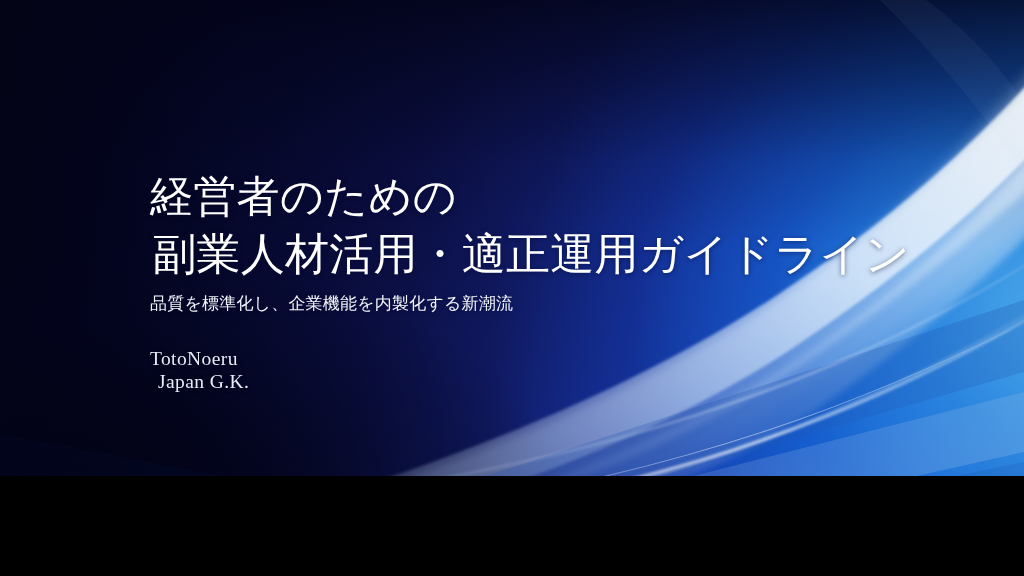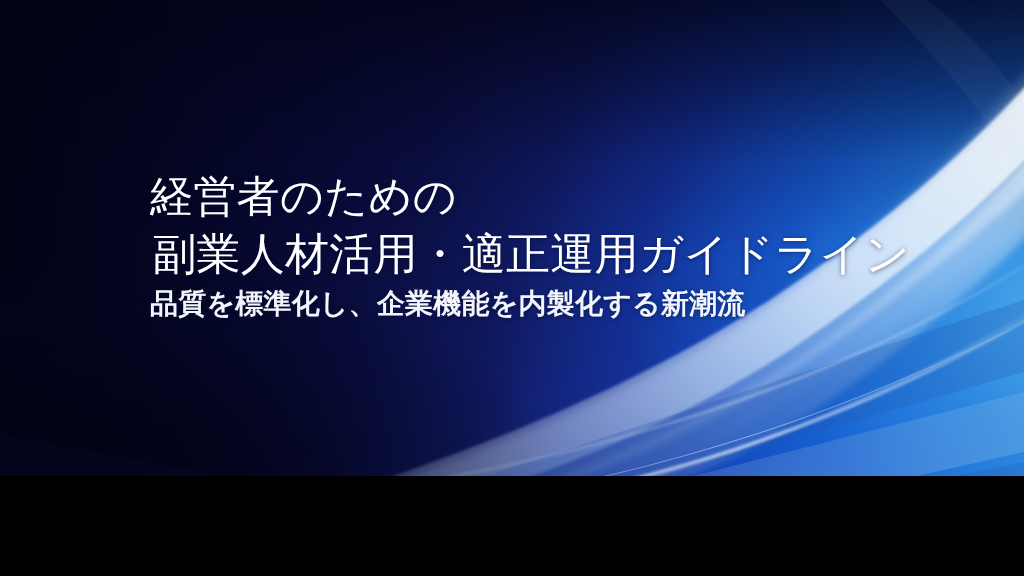--- a/index.html
+++ b/index.html
@@ -116,23 +116,23 @@
   }
 
   #title-line-2 {
     font-size: 44px;
     letter-spacing: 0.2px;
     text-align: right;
   }
 
   #subtitle {
     color: #f2f5fb;
-    font-size: 28px;
+    font-size: 17px;
     line-height: 30px;
-    font-weight: 700;
+    font-weight: 400;
     letter-spacing: 0.2px;
     margin-top: 7px;
     white-space: nowrap;
     text-shadow: 0 1px 4px rgba(0,10,50,0.5);
   }
 
   #org-block {
     margin-top: 28px;
     font-family: "Liberation Serif", "DejaVu Serif", serif;
     color: #e9edf6;
@@ -276,16 +276,20 @@
   </svg>
 
   <div id="text-block">
 
     <div class="title-line" id="title-line-1">経営者のための</div>
 
     <div class="title-line" id="title-line-2">副業人材活用・適正運用ガイドライン</div>
 
     <div id="subtitle">品質を標準化し、企業機能を内製化する新潮流</div>
 
+    <div id="org-block">
+      <div id="org-line-1">TotoNoeru</div>
+      <div id="org-line-2">Japan G.K.</div>
+    </div>
 
   </div>
 
 </div>
 
 </body></html>

